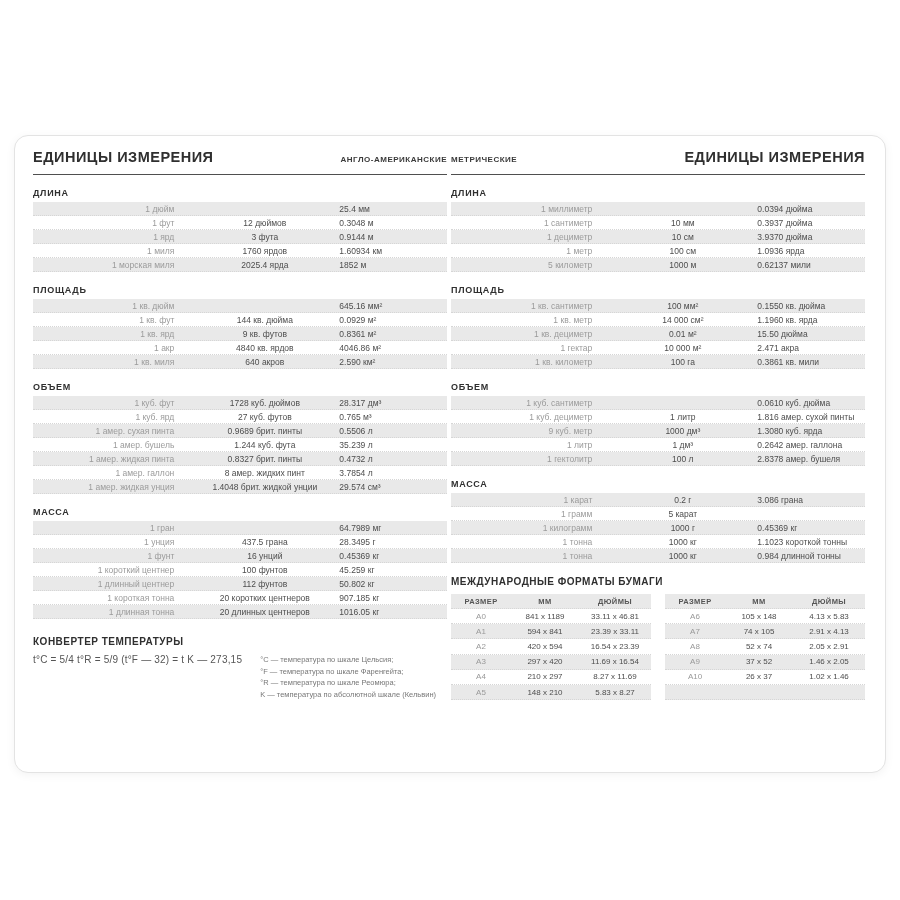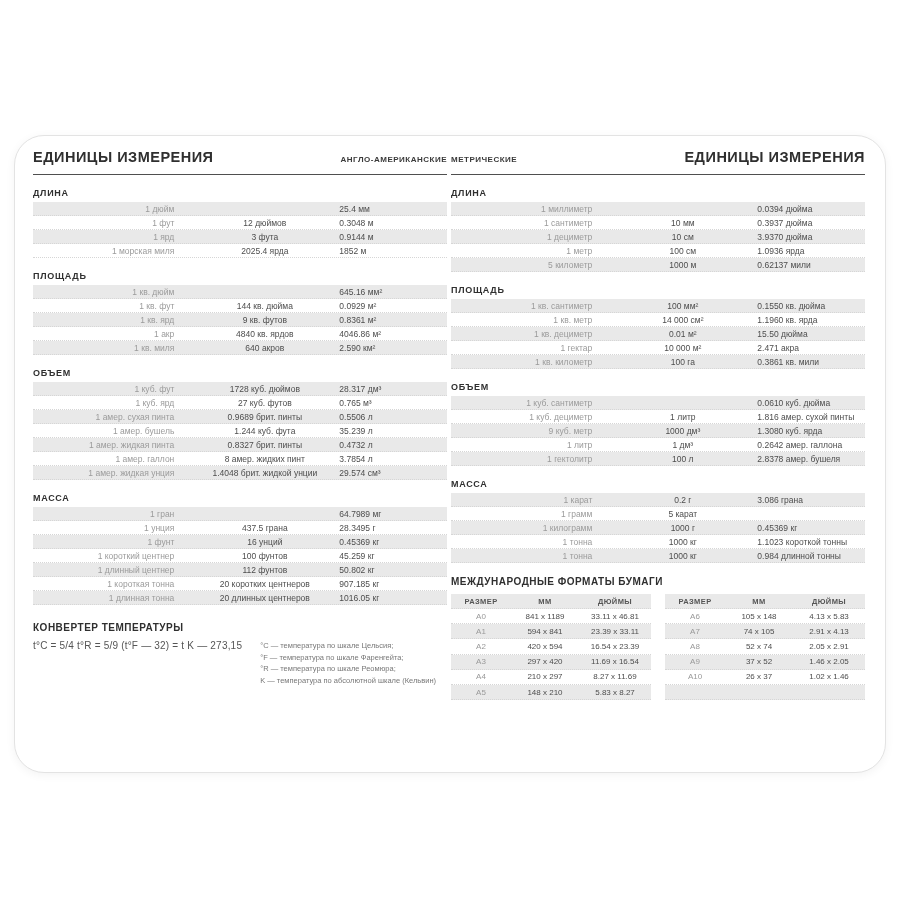--- a/index.html
+++ b/index.html
@@ -1,20 +1,20 @@
 <!DOCTYPE html>
 <html><head>
 <meta charset="utf-8">
 <style>
   * { margin:0; padding:0; box-sizing:border-box; }
   html,body { width:900px; height:900px; background:#ffffff; font-family:"Liberation Sans", sans-serif; }
   .canvas { position:relative; width:900px; height:900px; background:#fff; overflow:hidden; }
   .card {
     position:absolute; left:14px; top:135px; width:872px; height:638px;
-    background:#fff; border:1px solid #e3e3e3; border-radius:30px;
+    background:#fff; border:1px solid #e3e3e3; border-radius:14px;
     box-shadow:0 2px 10px rgba(0,0,0,0.05);
     display:flex; gap:4px; padding:13px 20px 0 18px;
   }
   .col { flex:1; min-width:0; }
   .page-header { display:flex; justify-content:space-between; align-items:baseline;
     border-bottom:1.5px solid #4f4f4f; padding-bottom:9px; margin-bottom:13px; }
   .title { font-size:14.5px; font-weight:bold; letter-spacing:.5px; color:#2f2f2f; white-space:nowrap; }
   .subtitle { font-size:8px; font-weight:bold; letter-spacing:.5px; color:#3a3a3a; white-space:nowrap; }
   .section { margin-bottom:13px; }
   .section-heading { font-size:9px; font-weight:bold; letter-spacing:.7px; color:#2f2f2f; margin-bottom:4px; }
@@ -69,20 +69,25 @@
     <div class="c2">12 дюймов</div>
     <div class="c3">0.3048 м</div>
   </div>
 
   <div class="row">
     <div class="c1">1 ярд</div>
     <div class="c2">3 фута</div>
     <div class="c3">0.9144 м</div>
   </div>
 
+  <div class="row">
+    <div class="c1">1 миля</div>
+    <div class="c2">1760 ярдов</div>
+    <div class="c3">1.60934 км</div>
+  </div>
 
   <div class="row">
     <div class="c1">1 морская миля</div>
     <div class="c2">2025.4 ярда</div>
     <div class="c3">1852 м</div>
   </div>
 </div>
       </div>
 
       <div class="section">

